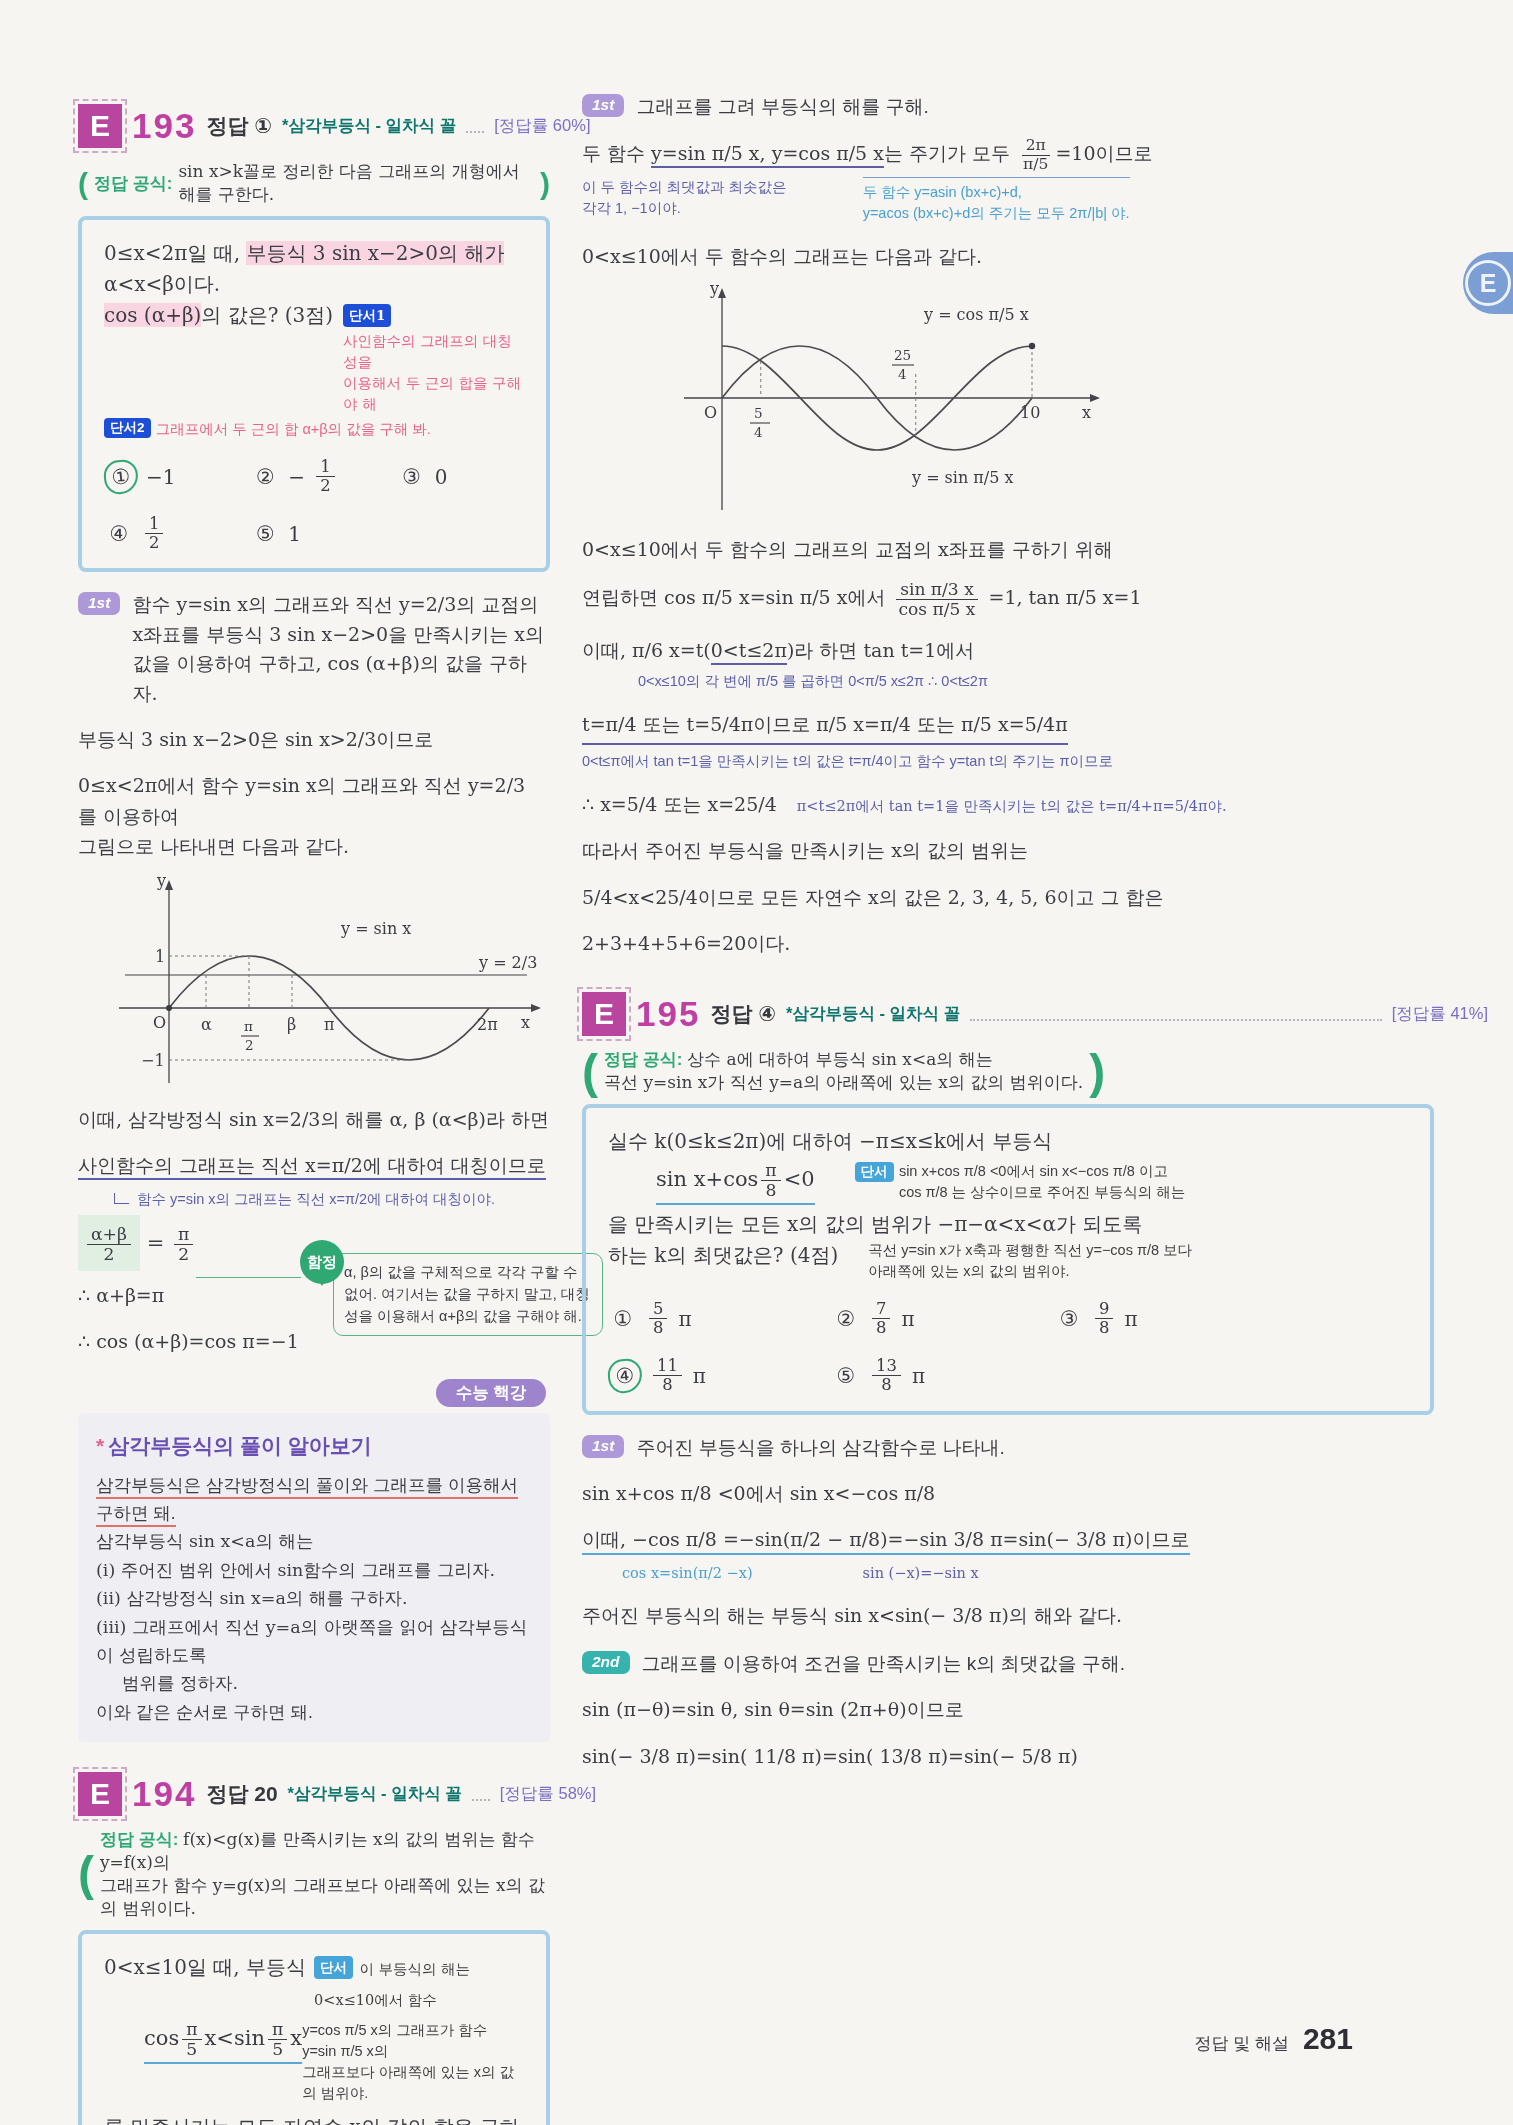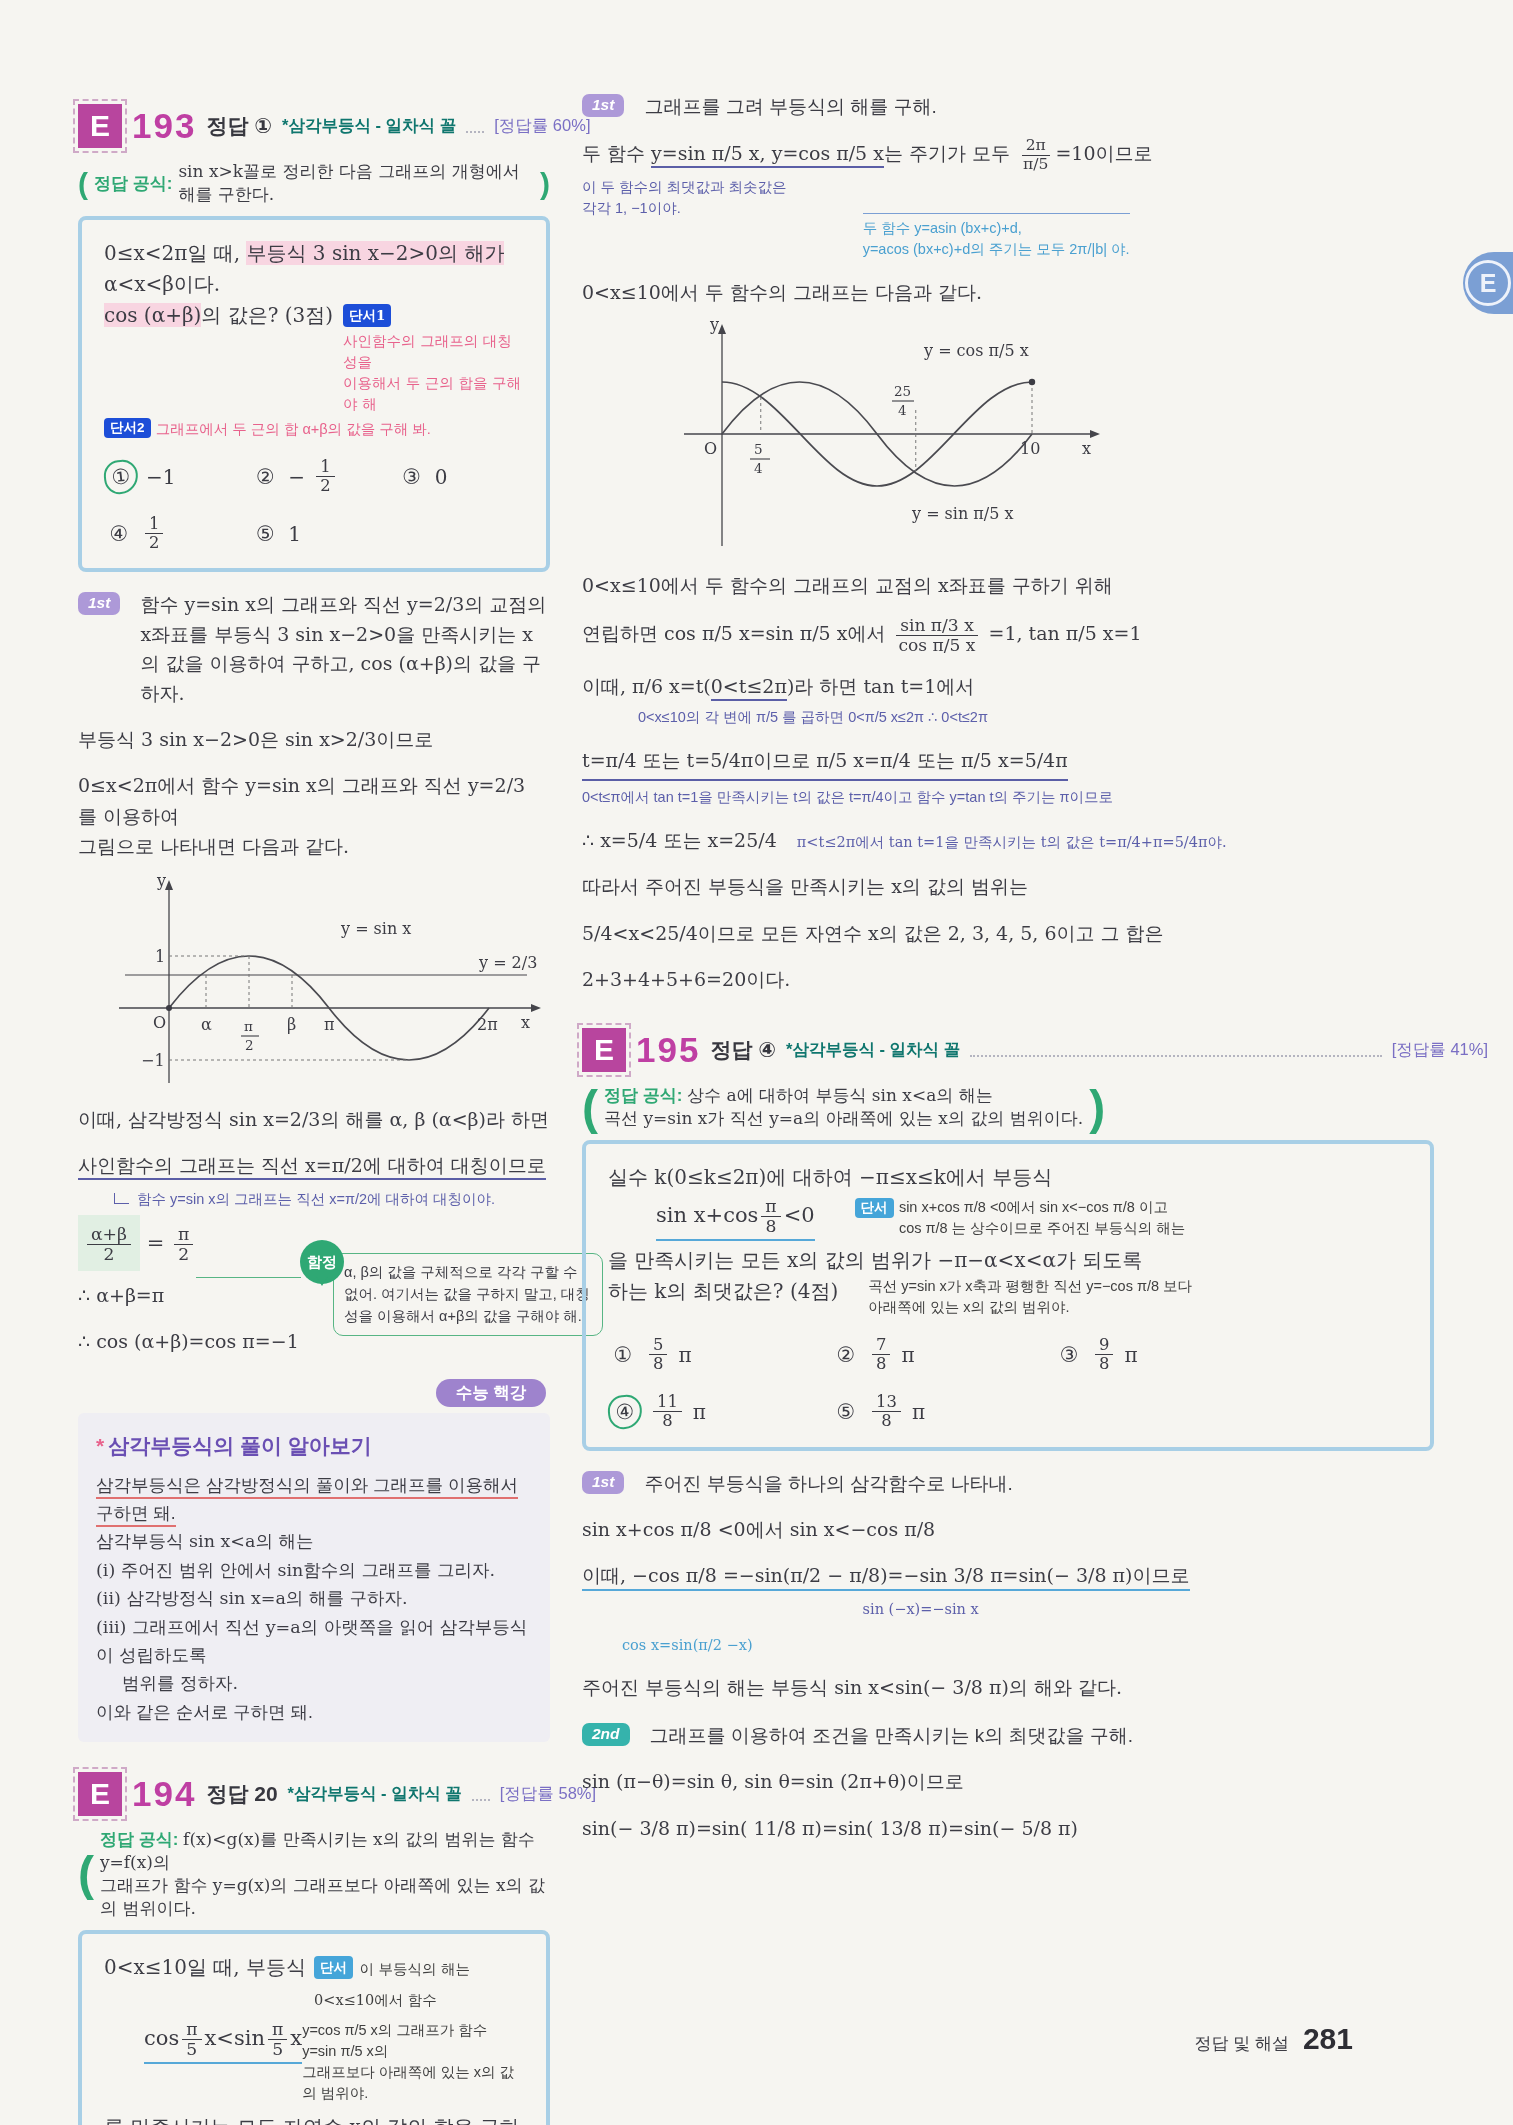--- a/index.html
+++ b/index.html
@@ -40,28 +40,28 @@
   .cnum{display:inline-flex;align-items:center;justify-content:center;width:30px;height:30px;font-size:21px;}
   .cnum.sel{border:2.5px solid #2fa874;border-radius:50% 50% 60% 50%;transform:rotate(-6deg);}
   
   .fr{display:inline-flex;flex-direction:column;align-items:center;vertical-align:middle;
       margin:0 3px;line-height:1.1;font-size:.82em;}
   .fr .n{padding:0 4px;border-bottom:1.4px solid currentColor;}
   .fr .n:empty{border-bottom:none;}
   .fr .d{padding:0 4px;}
   .bigeq{font-size:21px;}
   
-  .steprow{display:flex;gap:20px;align-items:flex-start;margin-top:18px;}
+  .steprow{display:flex;gap:12px;align-items:flex-start;margin-top:18px;}
   .sbadge{background:#ad99d8;color:#fff;border-radius:7px;padding:2px 10px 3px 10px;
           font-size:15.5px;font-weight:bold;font-style:italic;flex:0 0 auto;margin-top:2px;}
   .sbadge.teal{background:#35b3ac;}
   .stext{line-height:1.55;}
   .para{margin-top:16px;line-height:1.6;}
   .ann{color:#5c5faa;font-size:14.5px;line-height:1.5;}
-  .ann.lt{color:#4aa0d0;margin-top:36px;}
+  .ann.lt{color:#4aa0d0;}
   .u-indigo{border-bottom:2px solid #5b5ea6;padding-bottom:2px;}
   .u-blue{border-bottom:2.5px solid #56a8d8;padding-bottom:3px;}
   .u-red{border-bottom:2px solid #e07070;padding-bottom:2px;}
   
   .solwrap{position:relative;margin-top:14px;}
   .trapbox{position:absolute;left:255px;top:28px;width:248px;border:1.5px solid #57b584;
            border-radius:10px;padding:8px 10px;font-size:14.5px;line-height:1.5;color:#3c3c44;background:#f6f5f1;}
   .trappin{position:absolute;left:-34px;top:-14px;width:44px;height:44px;background:#2fa874;color:#fff;
            border-radius:50%;display:flex;align-items:center;justify-content:center;font-size:15px;font-weight:bold;}
   .trappin:after{content:"";position:absolute;bottom:-8px;left:16px;border:6px solid transparent;border-top:10px solid #2fa874;}

